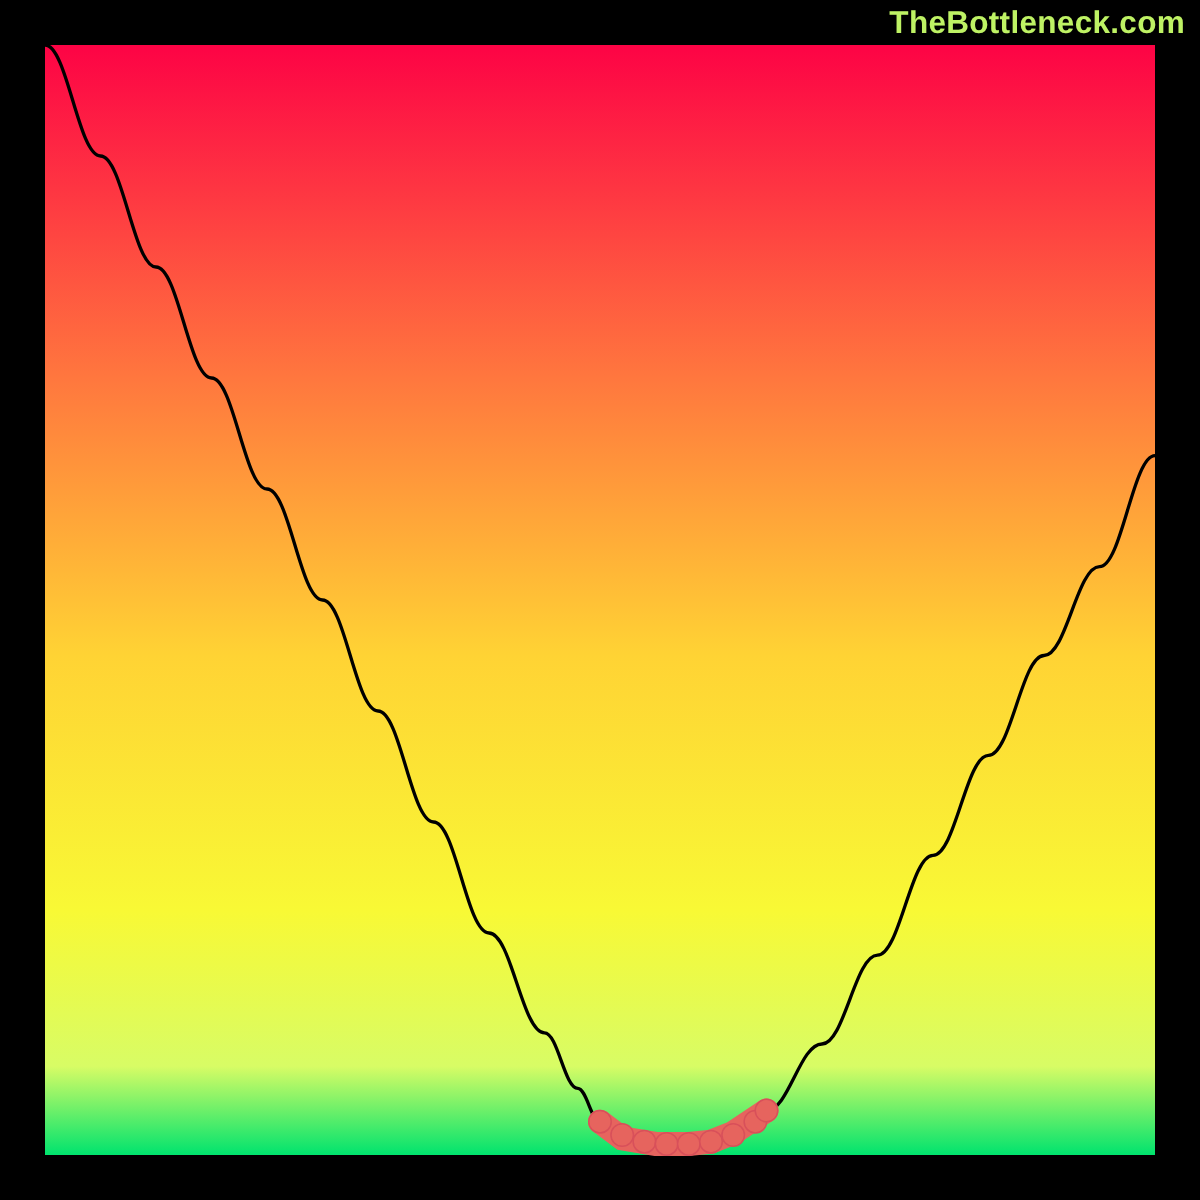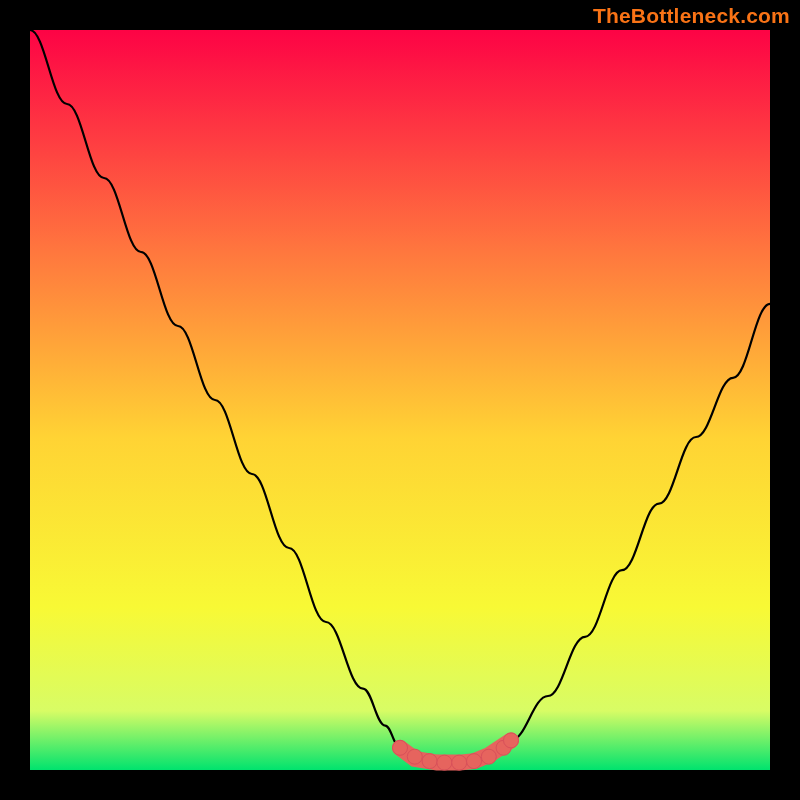--- a/index.html
+++ b/index.html
@@ -18,21 +18,21 @@
   }
   svg {
     position: absolute;
     top: 0;
     left: 0;
   }
   .watermark {
     position: absolute;
     top: 4px;
     right: 10px;
-    color: #f97316;
+    color: #bef264;
     font-size: 21px;
     font-weight: 600;
     letter-spacing: 0.2px;
     user-select: none;
   }
 </style>
 </head>
 <body>
 
 <div class="canvas-wrap">

